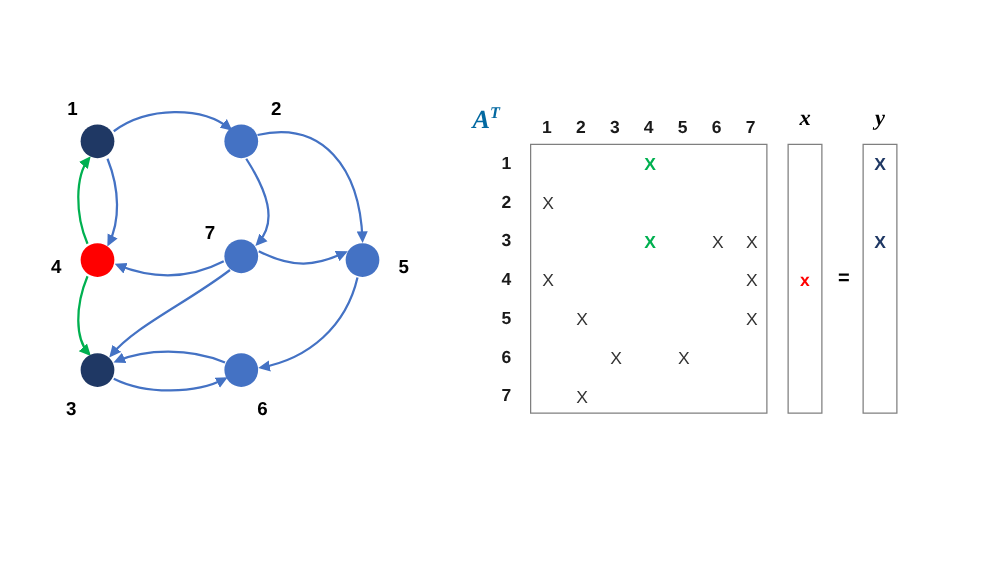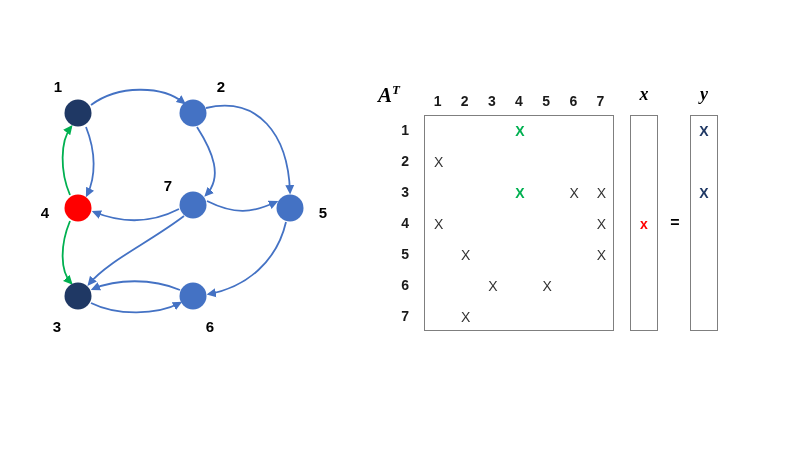--- a/index.html
+++ b/index.html
@@ -16,21 +16,21 @@
 
   #col-headers { position:absolute; left:424px; top:88px; width:190px; height:26px; display:flex; }
   .col-h { flex:1; display:flex; align-items:center; justify-content:center; font-size:14px; color:#1a1a1a; font-weight:600; }
 
   #row-labels { position:absolute; left:390px; top:115px; width:26px; height:216px; display:flex; flex-direction:column; }
   .row-h { flex:1; display:flex; align-items:center; justify-content:flex-end; padding-right:7px; font-size:14px; color:#1a1a1a; font-weight:600; }
 
   .mark { position:absolute; display:flex; align-items:center; justify-content:center; font-size:14px; line-height:1; }
   .vmark { left:0; width:100%; }
 
-  .mtx-title { position:absolute; left:378px; top:82px; font-family:"Liberation Serif",serif; font-style:italic; font-weight:bold; font-size:21px; color:#000000; }
+  .mtx-title { position:absolute; left:378px; top:82px; font-family:"Liberation Serif",serif; font-style:italic; font-weight:bold; font-size:21px; color:#0369a1; }
   .mtx-title sup { font-size:13px; }
 
   .vec-label { position:absolute; top:84px; width:28px; text-align:center; font-family:"Liberation Serif",serif; font-style:italic; font-weight:bold; font-size:18px; color:#000; }
   #x-label { left:630px; }
   #y-label { left:690px; }
 
   #equals { position:absolute; left:660px; top:208px; width:30px; height:30px; display:flex; align-items:center; justify-content:center; font-size:16px; font-weight:600; color:#000; }
 </style>
 </head>
 <body>

